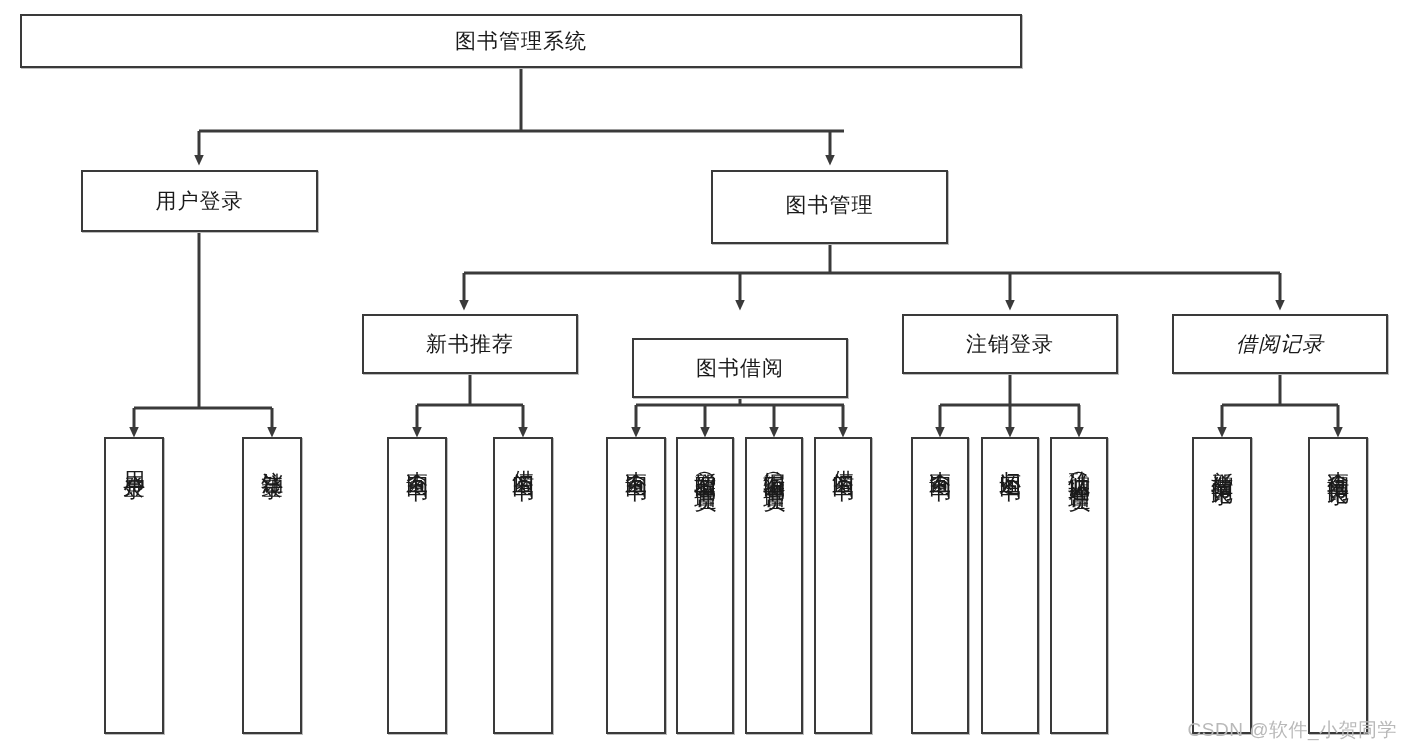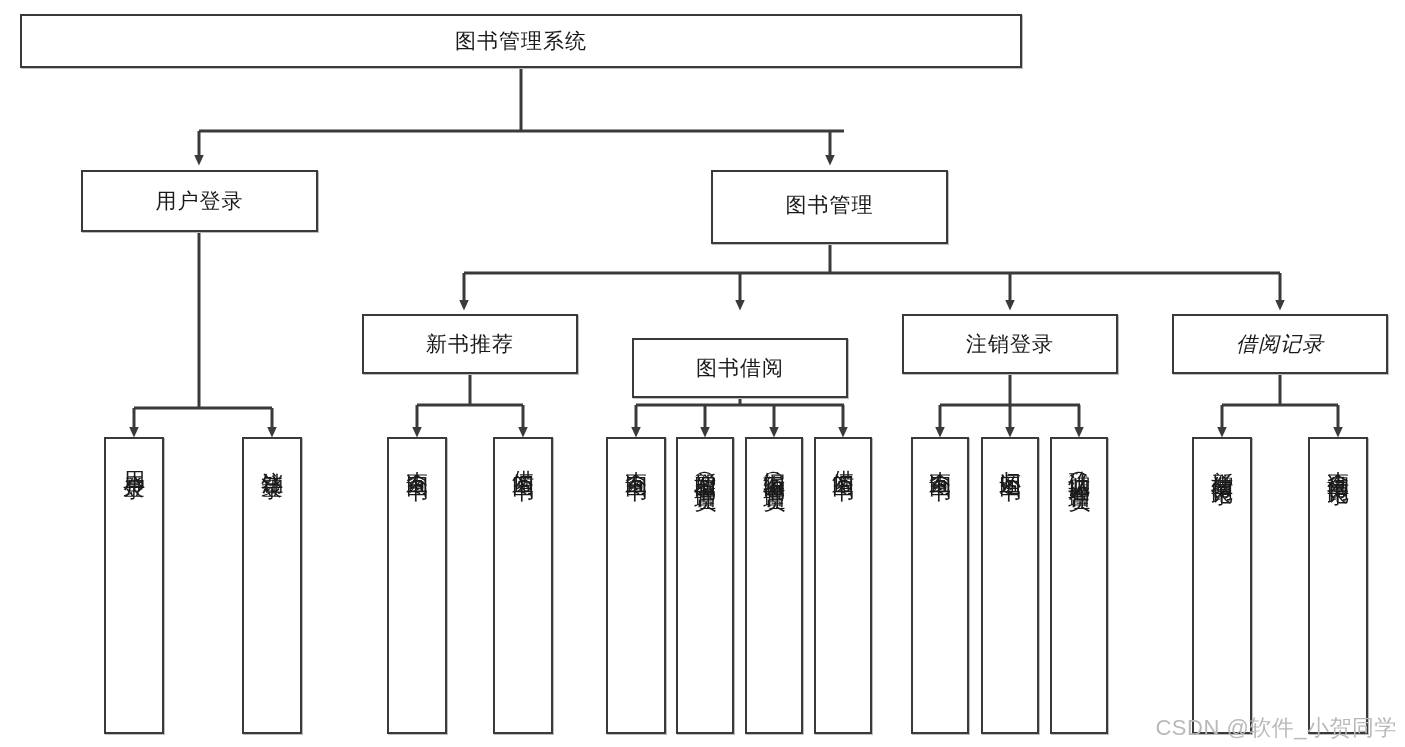--- a/index.html
+++ b/index.html
@@ -51,21 +51,21 @@
     font-size: 22px;
     letter-spacing: 3px;
     white-space: normal;
     text-align: left;
     height: auto;
   }
   .watermark {
     position: absolute;
     right: 8px;
     bottom: 4px;
-    font-size: 22px;
+    font-size: 19px;
     color: #b9b9b9;
     letter-spacing: 0.5px;
     white-space: nowrap;
     user-select: none;
   }
 </style>
 </head>
 <body>
 
 <div id="canvas">

